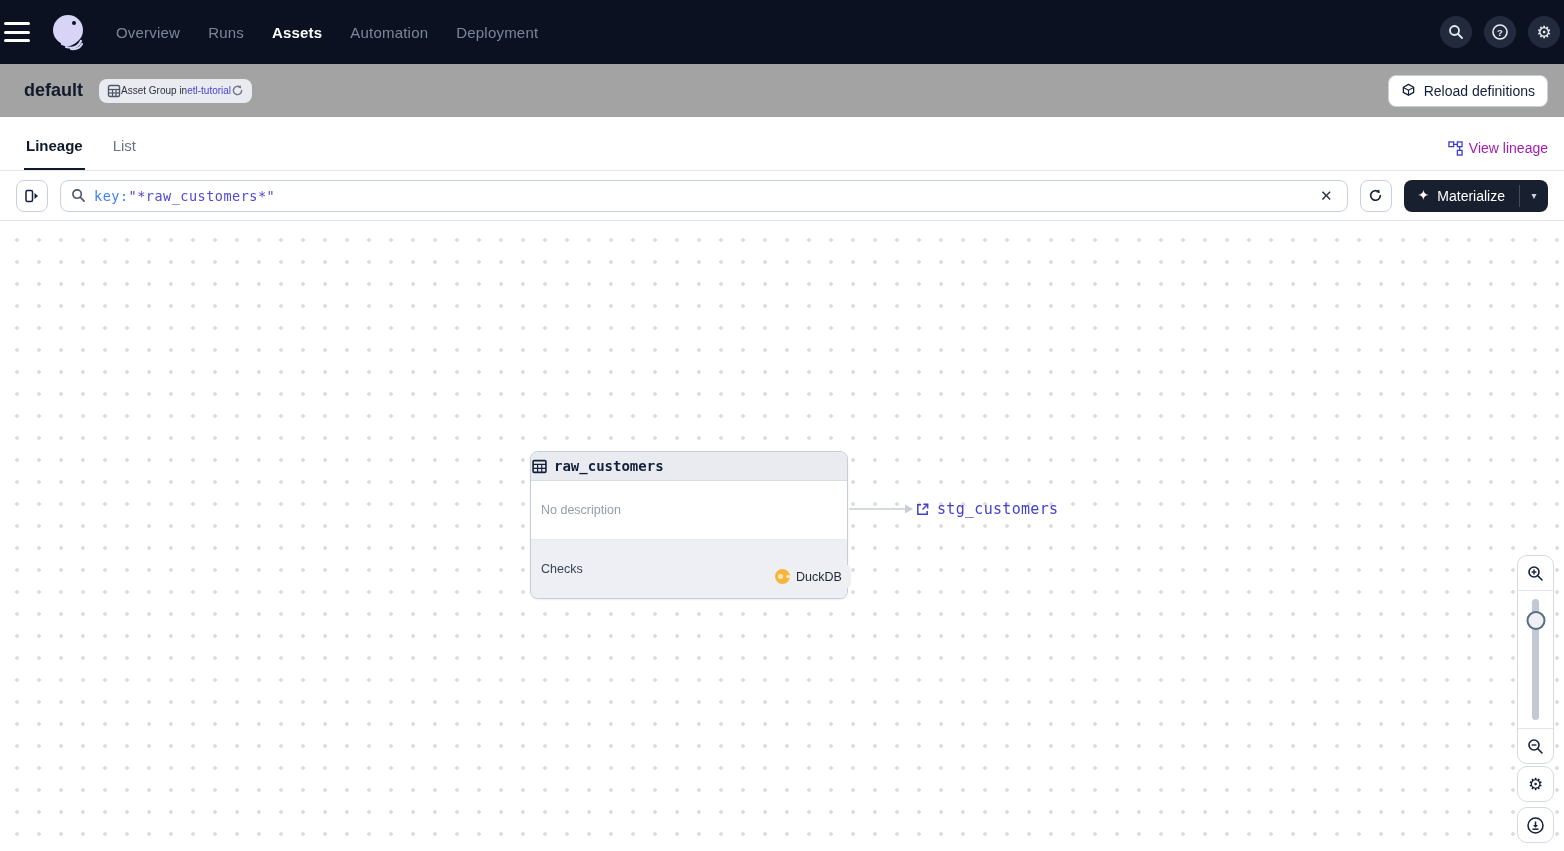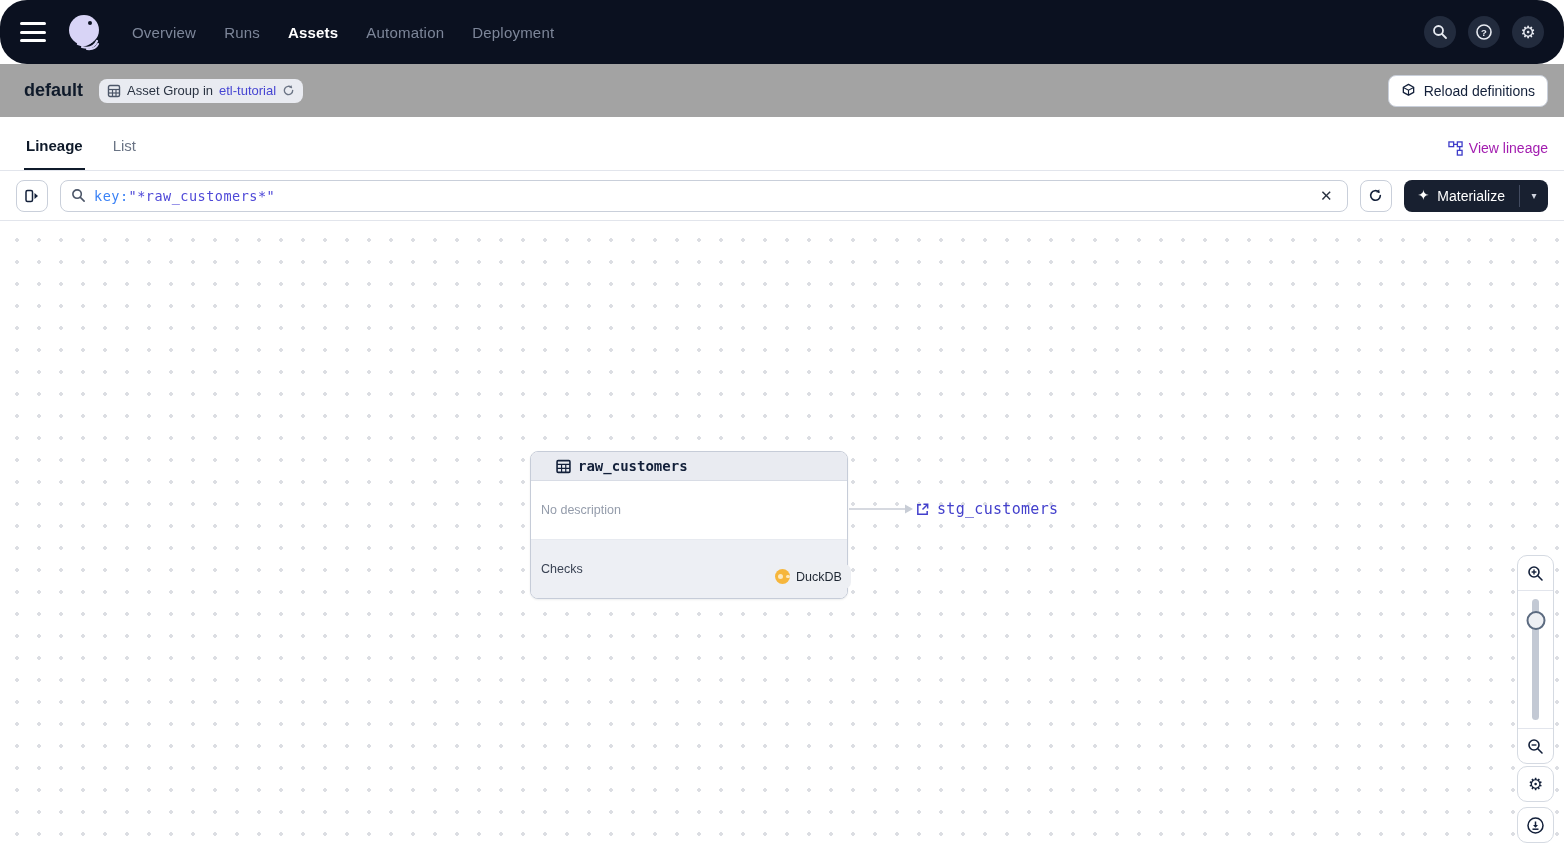--- a/index.html
+++ b/index.html
@@ -9,22 +9,21 @@
     background: #ffffff;
     color: #1b2436;
     position: relative;
   }
   .mono { font-family: "DejaVu Sans Mono", monospace; }
 
   
   .topnav {
     height: 64px; background: #0b1120;
     display: flex; align-items: center;
-    padding: 0 20px;
-    border-radius: 27px;
+    padding: 0 4px;
   }
   .hamburger { width: 26px; height: 20px; display: flex; flex-direction: column; justify-content: space-between; cursor: pointer; margin-right: 18px; }
   .hamburger span { display: block; height: 3px; background: #ffffff; border-radius: 2px; }
   .logo { width: 42px; height: 42px; margin-right: 26px; }
   .nav-items { display: flex; gap: 28px; align-items: center; }
   .nav-item { font-size: 15px; color: #7d8699; cursor: pointer; letter-spacing: .2px; }
   .nav-item.active { color: #ffffff; font-weight: bold; }
   .topnav-right { margin-left: auto; display: flex; gap: 12px; align-items: center; }
   .nav-circle {
     width: 32px; height: 32px; border-radius: 50%;
@@ -33,22 +32,22 @@
   }
 
   
   .page-header {
     height: 53px; display: flex; align-items: center;
     padding: 0 16px 0 24px; background: #a3a3a3;
   }
   .page-title { font-size: 18px; font-weight: bold; color: #0f1a2a; }
   .group-badge {
     margin-left: 16px; height: 24px; background: #e9ebf1; border-radius: 8px;
-    display: flex; align-items: center; gap: 6px; padding: 0 8px;
-    font-size: 13px; color: #2a3342;
+    display: flex; align-items: center; gap: 0; padding: 0 8px;
+    font-size: 10px; color: #2a3342;
   }
   .group-badge a { color: #4645d2; text-decoration: none; }
   .reload-btn {
     margin-left: auto; height: 32px; background: #fff;
     border: 1px solid #c9cfda; border-radius: 8px;
     display: flex; align-items: center; gap: 8px; padding: 0 12px;
     font-size: 14px; color: #13203a; cursor: pointer;
   }
 
   
@@ -98,21 +97,21 @@
     background-size: 22px 22px; background-position: 6px 8px;
   }
 
   
   .asset-card {
     position: absolute; left: 530px; top: 230px; width: 318px;
     border: 1px solid #c6ccd8; border-radius: 8px; background: #fff;
     overflow: hidden; box-shadow: 0 1px 2px rgba(15,26,42,.08);
   }
   .card-header {
-    background: #e9ebf1; padding: 6px 25px; display: flex; align-items: center; gap: 7px;
+    background: #e9ebf1; padding: 6px 1px; display: flex; align-items: center; gap: 7px;
     border-bottom: 1px solid #d8dce5;
   }
   .card-name { font-family: "DejaVu Sans Mono", monospace; font-weight: bold; font-size: 14px; color: #13203a; }
   .card-row { padding: 22px 10px; font-size: 12.5px; }
   .row-desc { background: #fff; color: #949cab; border-bottom: 1px solid #e7eaf0; }
   .row-status { background: #e3e7ee; color: #2a3342; border-bottom: 1px solid #d8dce5; }
   .row-checks { background: #edeff4; color: #3a4354; display: flex; align-items: center; }
   .checks-right { margin-left: auto; display: flex; align-items: center; gap: 6px; }
   .checks-dot { width: 9px; height: 9px; border-radius: 50%; background: #67748b; }
   .checks-count { color: #5553d0; font-size: 12.5px; }

